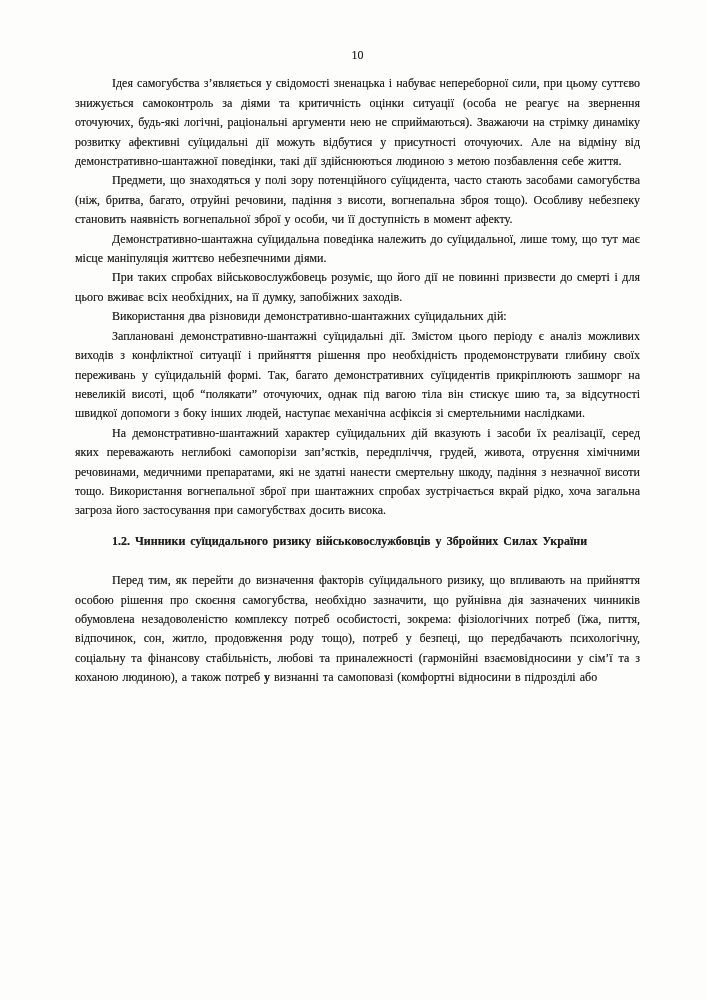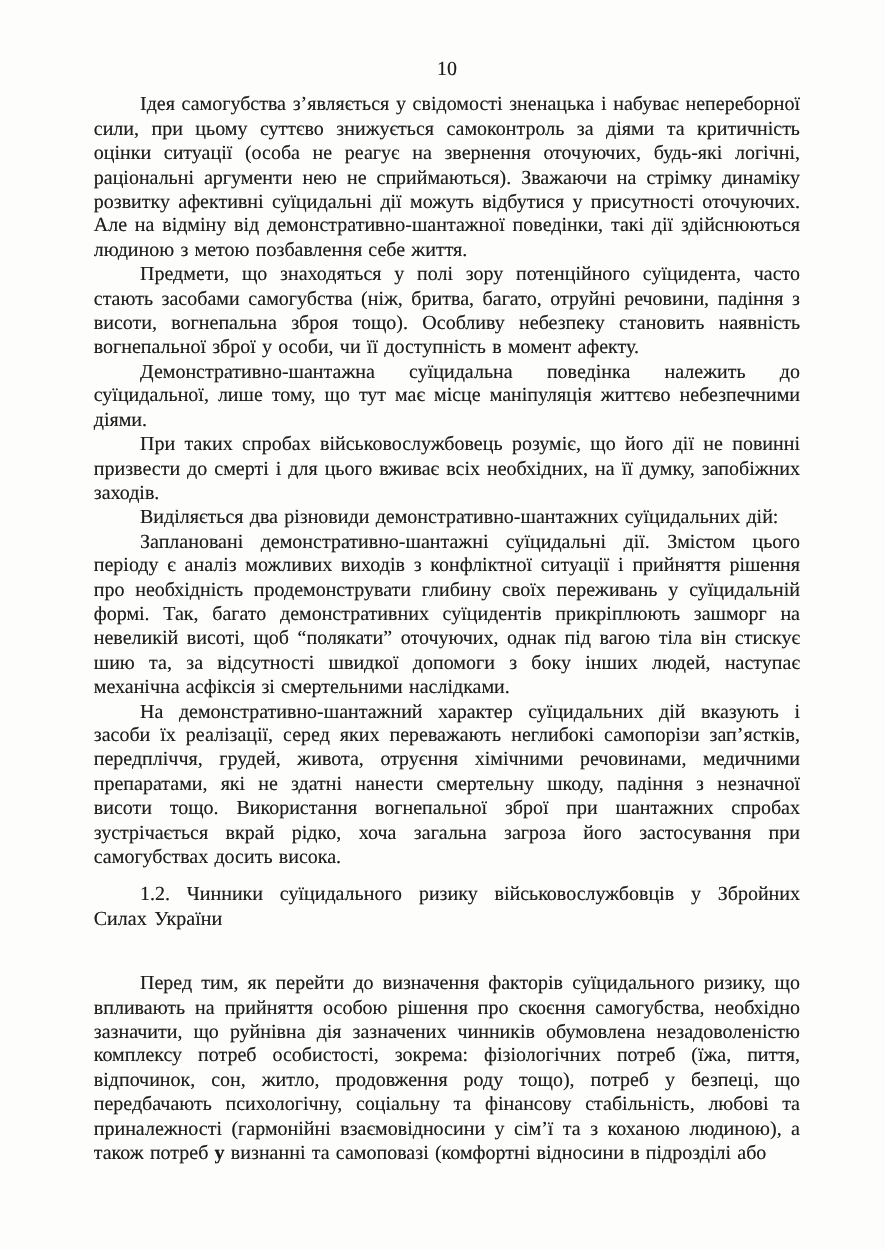--- a/index.html
+++ b/index.html
@@ -9,40 +9,40 @@
   }
   .page {
     position: relative;
     width: 707px;
     height: 1000px;
     margin: 0 auto;
     background: #fdfdfc;
     box-sizing: border-box;
     padding: 46px 67px 0 75px;
     font-family: "Liberation Serif", serif;
-    font-size: 16px;
+    font-size: 12px;
     line-height: 19.4px;
     color: #1e1e1e;
     text-shadow: 0 0 0.5px rgba(30,30,30,0.55);
     overflow: hidden;
   }
   .page-number {
     text-align: center;
     margin: 0 0 9px 0;
   }
   .para {
     margin: 0;
     text-align: justify;
     text-indent: 37px;
     word-spacing: 1px;
   }
   .section-heading {
-    font-weight: normal;
+    font-weight: bold;
     margin-top: 11px;
-    margin-bottom: 32px;
+    margin-bottom: 20px;
     word-spacing: 2px;
   }
   .bold-inline {
     font-weight: bold;
   }
 </style>
 </head>
 <body>
 
 <div class="page">
@@ -50,21 +50,21 @@
   <div class="page-number">10</div>
 
   <p class="para">Ідея самогубства з’являється у свідомості зненацька і набуває непереборної сили, при цьому суттєво знижується самоконтроль за діями та критичність оцінки ситуації (особа не реагує на звернення оточуючих, будь-які логічні, раціональні аргументи нею не сприймаються). Зважаючи на стрімку динаміку розвитку афективні суїцидальні дії можуть відбутися у присутності оточуючих. Але на відміну від демонстративно-шантажної поведінки, такі дії здійснюються людиною з метою позбавлення себе життя.</p>
 
   <p class="para">Предмети, що знаходяться у полі зору потенційного суїцидента, часто стають засобами самогубства (ніж, бритва, багато, отруйні речовини, падіння з висоти, вогнепальна зброя тощо). Особливу небезпеку становить наявність вогнепальної зброї у особи, чи її доступність в момент афекту.</p>
 
   <p class="para">Демонстративно-шантажна суїцидальна поведінка належить до суїцидальної, лише тому, що тут має місце маніпуляція життєво небезпечними діями.</p>
 
   <p class="para">При таких спробах військовослужбовець розуміє, що його дії не повинні призвести до смерті і для цього вживає всіх необхідних, на її думку, запобіжних заходів.</p>
 
-  <p class="para">Виділяється два різновиди демонстративно-шантажних суїцидальних дій:</p>
+  <p class="para">Використання два різновиди демонстративно-шантажних суїцидальних дій:</p>
 
   <p class="para">Заплановані демонстративно-шантажні суїцидальні дії. Змістом цього періоду є аналіз можливих виходів з конфліктної ситуації і прийняття рішення про необхідність продемонструвати глибину своїх переживань у суїцидальній формі. Так, багато демонстративних суїцидентів прикріплюють зашморг на невеликій висоті, щоб “полякати” оточуючих, однак під вагою тіла він стискує шию та, за відсутності швидкої допомоги з боку інших людей, наступає механічна асфіксія зі смертельними наслідками.</p>
 
 
   <p class="para">На демонстративно-шантажний характер суїцидальних дій вказують і засоби їх реалізації, серед яких переважають неглибокі самопорізи зап’ястків, передпліччя, грудей, живота, отруєння хімічними речовинами, медичними препаратами, які не здатні нанести смертельну шкоду, падіння з незначної висоти тощо. Використання вогнепальної зброї при шантажних спробах зустрічається вкрай рідко, хоча загальна загроза його застосування при самогубствах досить висока.</p>
 
   <p class="para section-heading">1.2. Чинники суїцидального ризику військовослужбовців у Збройних Силах України</p>
 
   <p class="para"><span>Перед тим, як перейти до визначення факторів суїцидального ризику, що впливають на прийняття особою рішення про скоєння самогубства, необхідно зазначити, що руйнівна дія зазначених чинників обумовлена незадоволеністю комплексу потреб особистості, зокрема: фізіологічних потреб (їжа, пиття, відпочинок, сон, житло, продовження роду тощо), потреб у безпеці, що передбачають психологічну, соціальну та фінансову стабільність, любові та приналежності (гармонійні взаємовідносини у сім’ї та з коханою людиною), а також потреб </span><span class="bold-inline">у</span><span> визнанні та самоповазі (комфортні відносини в підрозділі або</span></p>
 

